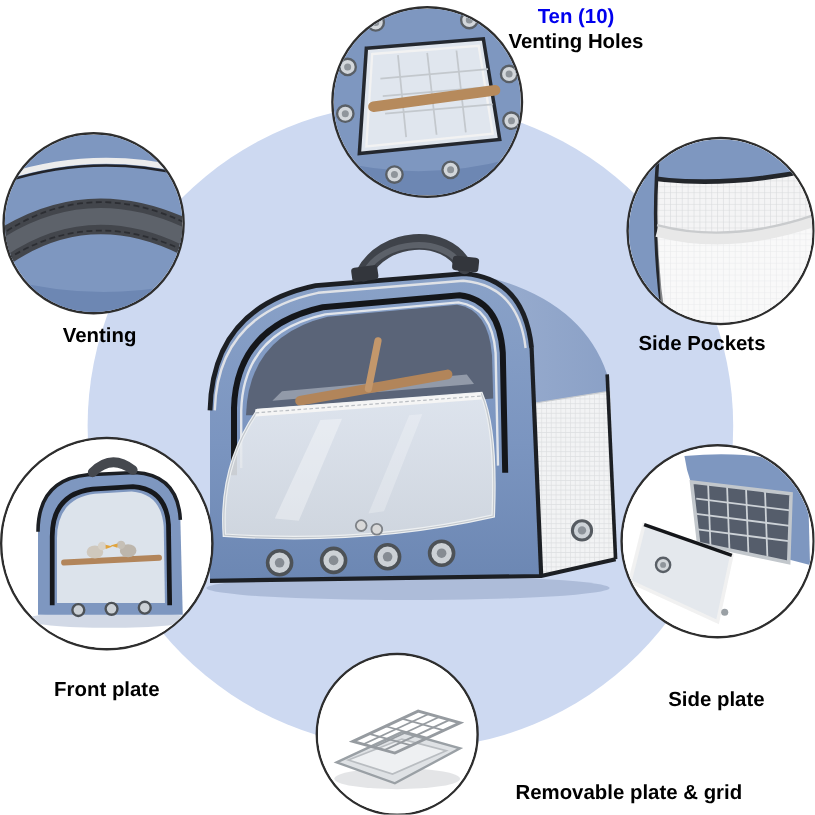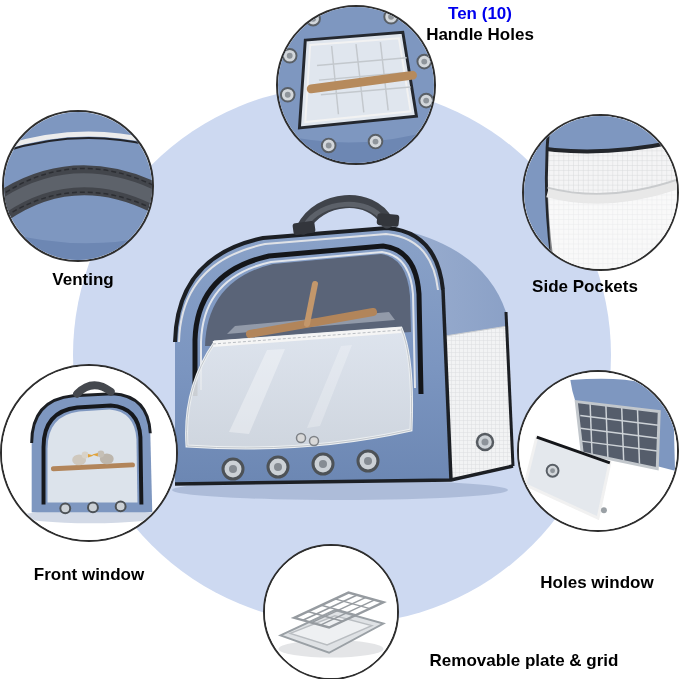--- a/index.html
+++ b/index.html
@@ -150,21 +150,21 @@
           <circle cx="100" cy="138" r="3" fill="#8f959b"></circle>
         <circle cx="36" cy="12" r="7" fill="#d3d7db" stroke="#595f66" stroke-width="2"></circle>
           <circle cx="36" cy="12" r="3" fill="#8f959b"></circle>
         <circle cx="116" cy="10" r="7" fill="#d3d7db" stroke="#595f66" stroke-width="2"></circle>
           <circle cx="116" cy="10" r="3" fill="#8f959b"></circle>
       </g>
     </svg>
   </div>
   <div class="caption cap-vent">
     <div class="blue">Ten (10)</div>
-    <div>Handle Holes</div>
+    <div>Venting Holes</div>
   </div>
 
   <div class="callout co-handle">
     <svg viewBox="0 0 150 150">
       <rect width="150" height="150" fill="#7e97c0"></rect>
       <path d="M0 36 Q75 12 150 30" stroke="#ececec" stroke-width="5" fill="none"></path>
       <path d="M0 40 Q75 16 150 34" stroke="#22242a" stroke-width="2" fill="none"></path>
       <path d="M-5 98 Q70 46 155 88" fill="none" stroke="#43464c" stroke-width="30" stroke-linecap="round"></path>
       <path d="M-5 98 Q70 46 155 88" fill="none" stroke="#5d626a" stroke-width="14" stroke-linecap="round"></path>
       <path d="M-5 86 Q70 34 155 76" fill="none" stroke="#2c2e33" stroke-width="1.5" stroke-dasharray="5 3"></path>
@@ -214,21 +214,21 @@
           <circle cx="100" cy="89" r="3.5" fill="#c6c0b6"></circle>
         <path d="M97 88 l-6 1.5 l6 2 z" fill="#e0a33c"></path>
       </g>
       <g>
         <circle cx="64" cy="144" r="5" fill="#ccd1d6" stroke="#4d5257" stroke-width="2"></circle>
         <circle cx="92" cy="143" r="5" fill="#ccd1d6" stroke="#4d5257" stroke-width="2"></circle>
         <circle cx="120" cy="142" r="5" fill="#ccd1d6" stroke="#4d5257" stroke-width="2"></circle>
       </g>
     </svg>
   </div>
-  <div class="caption cap-front">Front window</div>
+  <div class="caption cap-front">Front plate</div>
 
   <div class="callout co-side">
     <svg viewBox="0 0 160 160">
       <rect width="160" height="160" fill="#ffffff"></rect>
       <path d="M52 8 Q130 2 156 24 L158 100 L96 84 Q58 52 52 8 Z" fill="#7e97c0"></path>
       <path d="M58 30 L142 40 L140 98 L64 82 Z" fill="#555d6b"></path>
       <g stroke="#cdd2d7" stroke-width="1.5">
         <line x1="62" y1="44" x2="141" y2="54"></line>
           <line x1="62" y1="57" x2="141" y2="67"></line>
           <line x1="63" y1="70" x2="140" y2="80"></line>
@@ -238,21 +238,21 @@
           <line x1="120" y1="38" x2="122" y2="93"></line>
       </g>
       <path d="M58 30 L142 40 L140 98 L64 82 Z" fill="none" stroke="#c2c7cc" stroke-width="3"></path>
       <path d="M18 66 L92 92 L80 148 L6 114 Z" fill="#e2e7ec" opacity="0.92" stroke="#f0f0f0" stroke-width="3"></path>
       <path d="M18 66 L92 92" stroke="#14161a" stroke-width="3"></path>
       <circle cx="34" cy="100" r="6" fill="#d3d7db" stroke="#595f66" stroke-width="2"></circle>
         <circle cx="34" cy="100" r="2.5" fill="#8f959b"></circle>
       <circle cx="86" cy="140" r="3" fill="#9aa0a5"></circle>
     </svg>
   </div>
-  <div class="caption cap-side">Holes window</div>
+  <div class="caption cap-side">Side plate</div>
 
   <div class="callout co-plate">
     <svg viewBox="0 0 136 136">
       <rect width="136" height="136" fill="#ffffff"></rect>
       <ellipse cx="68" cy="106" rx="54" ry="9" fill="#d8dadd" opacity="0.7"></ellipse>
       <path d="M16 92 L72 66 L122 80 L66 110 Z" fill="#dfe2e5" stroke="#9aa0a5" stroke-width="2"></path>
       <path d="M26 90 L72 72 L110 82 L64 102 Z" fill="#eef0f2" stroke="#b9bdc1" stroke-width="1.5"></path>
       <g stroke="#969ba0" fill="none">
         <path d="M30 74 L86 48 L122 58 L66 84 Z" stroke-width="2.5"></path>
         <line x1="39" y1="76.5" x2="95" y2="50.5" stroke-width="1.5"></line>

